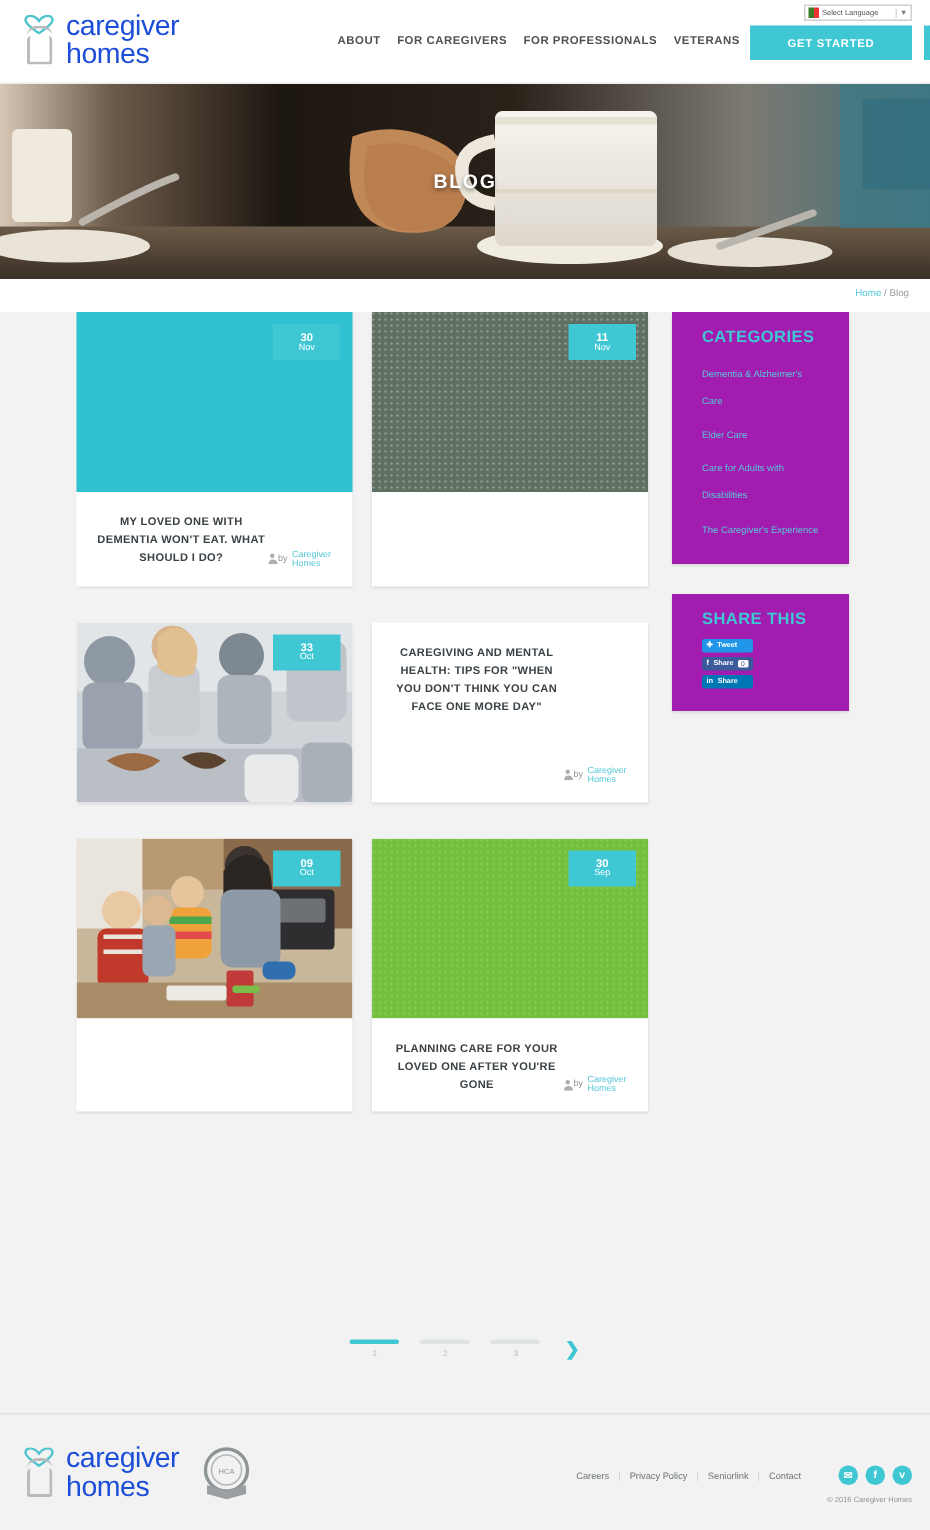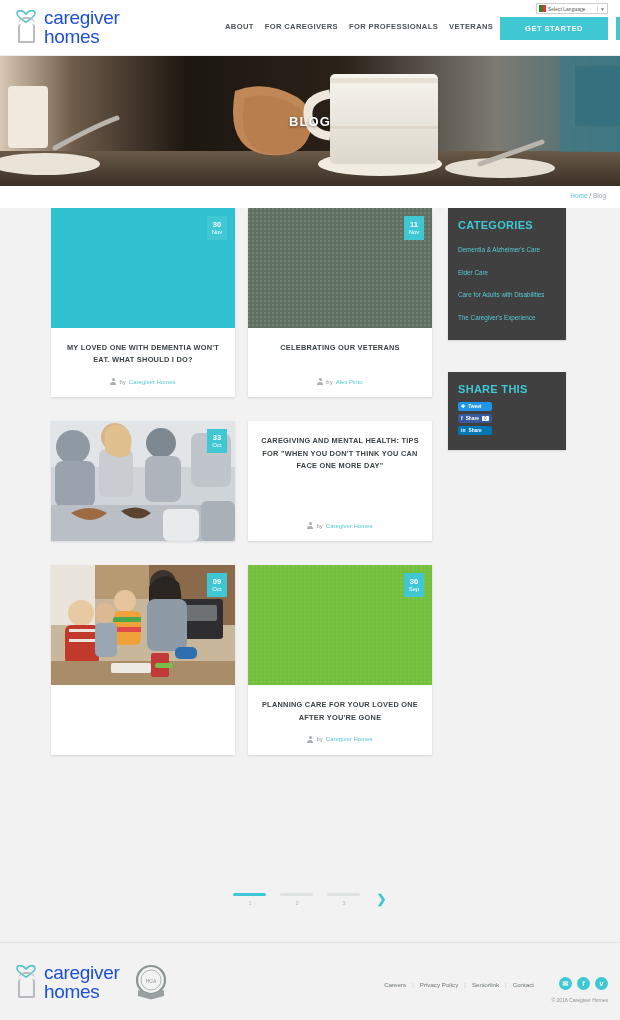--- a/index.html
+++ b/index.html
@@ -81,43 +81,43 @@
   .grid {
     position:absolute; left:51px; top:201px; width:381px;
   }
   .row { display:flex; gap:13px; margin-bottom:24px; }
   .card {
     width:184px; background:#fff; box-shadow:0 1px 2px rgba(0,0,0,.12);
     display:flex; flex-direction:column;
   }
   .card-img { position:relative; height:120px; overflow:hidden; }
   .date-badge {
-    position:absolute; right:8px; top:8px; width:20px; height:24px; background:#3fc7d4;
+    position:absolute; right:8px; top:8px; width:45px; height:24px; background:#3fc7d4;
     color:#fff; display:flex; flex-direction:column; align-items:center; justify-content:center;
     line-height:1.05;
   }
   .date-badge .d { font-size:7.5px; font-weight:700; }
   .date-badge .m { font-size:6px; font-weight:400; }
-  .card-body { padding:14px 12px 12px; flex:1; display:flex; flex-direction:column; }
+  .card-body { padding:14px 12px 12px; flex:1; display:flex; flex-direction:row; }
   .card-title {
     font-size:7.4px; font-weight:700; color:#3b4246; text-align:center;
     line-height:1.65; letter-spacing:.25px; text-transform:uppercase;
   }
   .byline {
     margin-top:auto; padding-top:12px; display:flex; align-items:center; justify-content:center;
     gap:3px; font-size:6px; color:#8f9699;
   }
   .byline .author { color:#57c8d6; }
   .user-ico { width:6px; height:7px; position:relative; display:inline-block; }
   .user-ico:before{content:"";position:absolute;top:0;left:1.5px;width:3px;height:3px;border-radius:50%;background:#a8aeb1;}
   .user-ico:after{content:"";position:absolute;bottom:0;left:0;width:6px;height:3px;border-radius:3px 3px 0 0;background:#a8aeb1;}
 
   
   .sidebar { position:absolute; left:448px; top:201px; width:118px; }
-  .widget { background:#404040; box-shadow:0 1px 2px rgba(0,0,0,.12); padding:11px 10px 12px; margin-bottom:32px; }
+  .widget { background:#a21caf; box-shadow:0 1px 2px rgba(0,0,0,.12); padding:11px 20px 12px; margin-bottom:20px; }
   .widget h3 {
     font-size:11px; color:#3fc7d4; font-weight:700; letter-spacing:.3px; margin-bottom:7px;
     text-transform:uppercase;
   }
   .widget ul { list-style:none; }
   .widget li { margin-bottom:4.5px; }
   .widget li a { font-size:6.3px; color:#57c8d6; text-decoration:none; }
 
   .share-btn {
     display:flex; align-items:center; gap:3px; height:9px; padding:0 3px;
@@ -284,28 +284,20 @@
                     <circle cx="1" cy="1" r="0.8" fill="#8d9a8a"></circle>
               </pattern>
                 </defs>
               <rect width="184" height="120" fill="url(#p2)"></rect>
             </svg>
             <div class="date-badge">
               <span class="d">11</span>
               <span class="m">Nov</span>
             </div>
           </div>
-          <div class="card-body">
-            <div class="card-title">CELEBRATING OUR VETERANS</div>
-            <div class="byline">
-              <span class="user-ico"></span>
-              <span>by</span>
-              <span class="author">Alex Pinto</span>
-            </div>
-          </div>
         </div>
       </div>
 
       <div class="row">
         <div class="card">
           <div class="card-img">
             <svg viewBox="0 0 184 120" preserveAspectRatio="none" style="width:100%;height:100%;display:block">
               <rect width="184" height="120" fill="#cfd4d9"></rect>
               <rect y="0" width="184" height="46" fill="#e2e5e8"></rect>
               <circle cx="22" cy="26" r="17" fill="#8f99a4"></circle>

